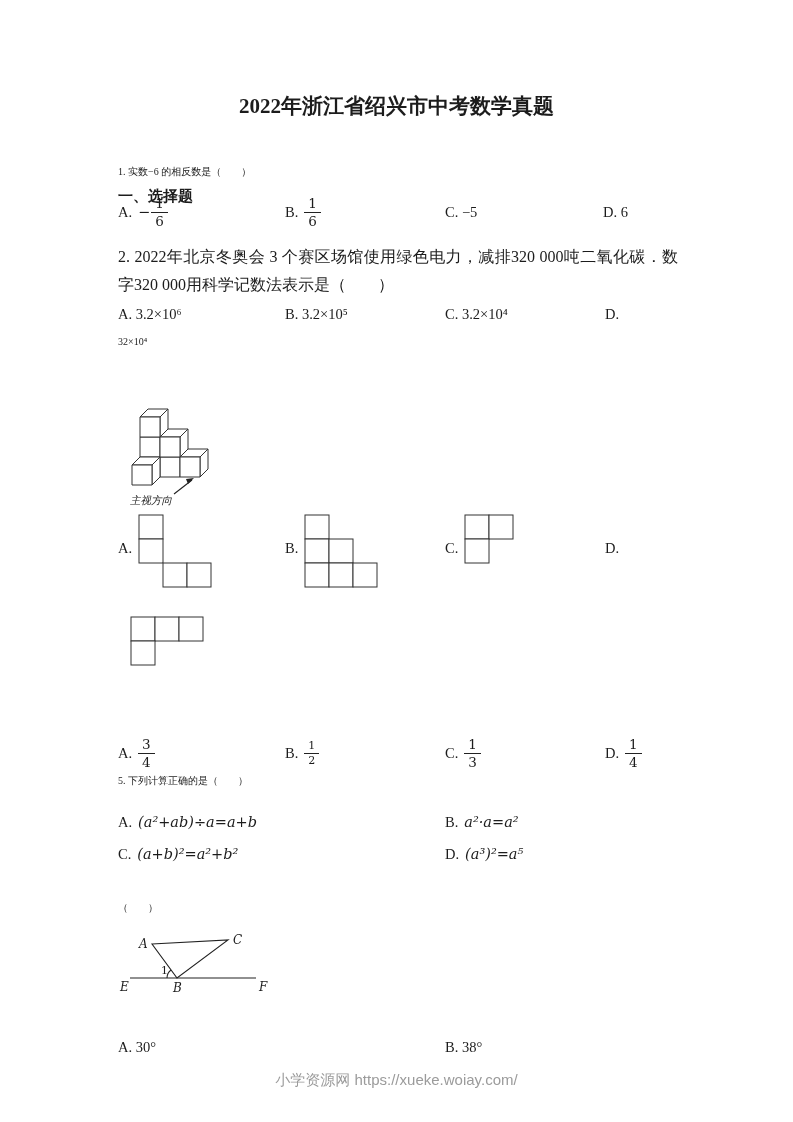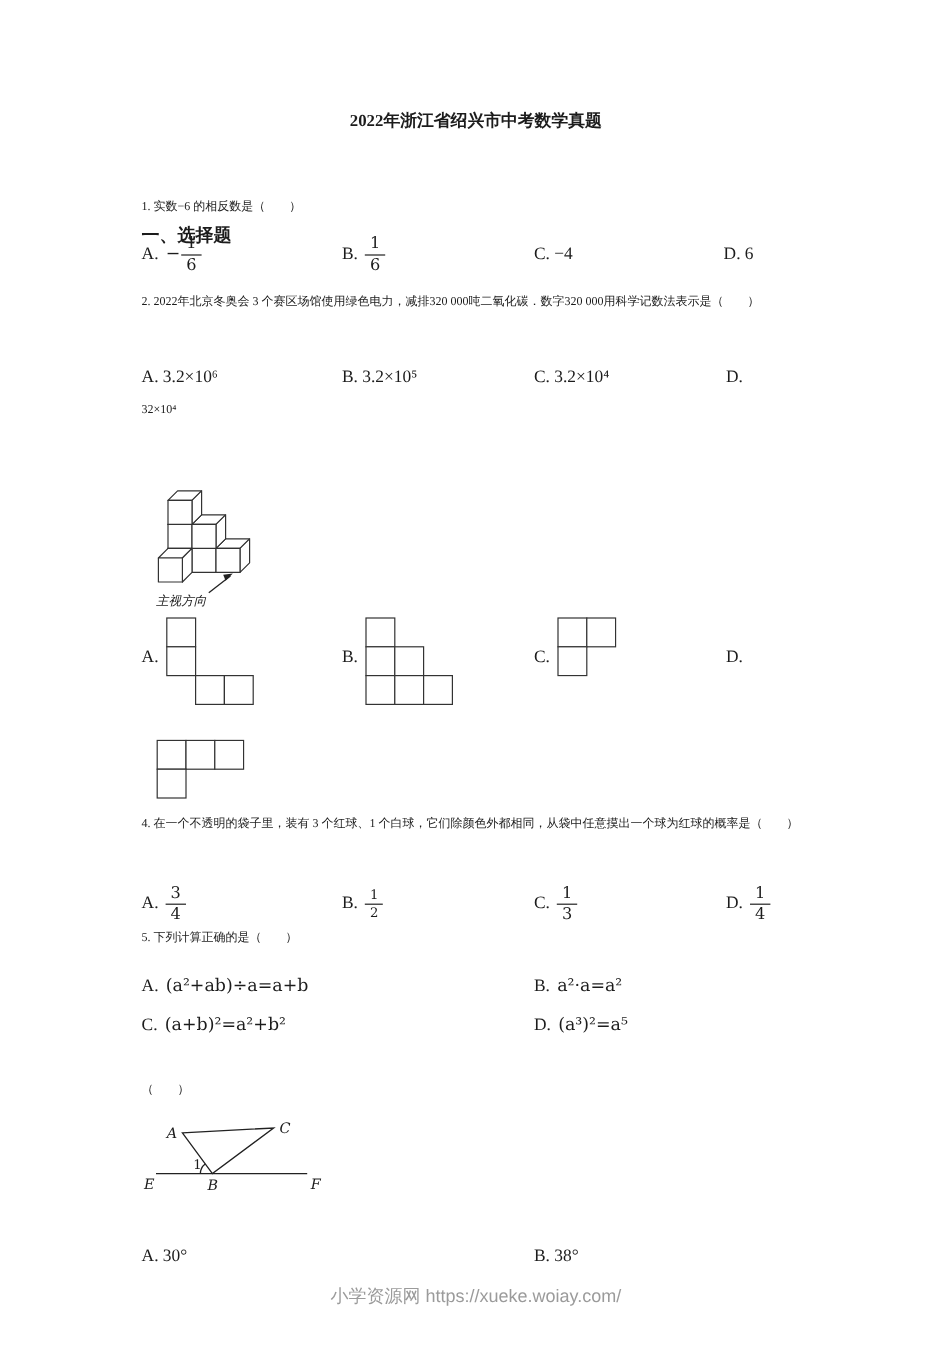--- a/index.html
+++ b/index.html
@@ -1,37 +1,37 @@
 <!DOCTYPE html>
 <html><head>
 <meta charset="utf-8">
 <style>
   html,body{margin:0;padding:0;background:#ffffff;}
   .page{position:relative;width:793px;height:1122px;background:#fff;overflow:hidden;
         font-family:"Liberation Serif","DejaVu Serif",serif;color:#1c1c1c;}
   .title{position:absolute;top:92px;left:0;right:0;text-align:center;
-         font-size:14px;font-weight:bold;}
+         font-size:21px;font-weight:bold;}
   .sec{position:absolute;top:139px;left:118px;font-size:15px;font-weight:bold;margin-top:48px;}
   .stem{position:absolute;left:118px;font-size:10px;white-space:nowrap;}
-  .stem-wrap{position:absolute;left:118px;width:560px;font-size:10px;line-height:1.75;
+  .stem-wrap{position:absolute;left:118px;width:560px;font-size:16px;line-height:1.75;
              text-align:justify;}
   .optrow{position:absolute;left:0;right:0;height:44px;}
   .opt{position:absolute;top:0;height:100%;display:inline-flex;align-items:center;
        font-size:14.5px;}
   .otext{font-size:14.5px;}
   .olabel{margin-right:6px;}
   .msign{font-family:"DejaVu Serif",serif;margin-right:1px;}
   .frac{display:inline-flex;flex-direction:column;text-align:center;
         font-family:"DejaVu Serif",serif;font-size:13.5px;vertical-align:middle;}
   .frac .num{display:block;border-bottom:1px solid #222;padding:0 4px;line-height:1.25;}
   .frac .den{display:block;line-height:1.25;}
   .frac.sm{font-size:11px;}
   .gopt{position:absolute;top:0;display:flex;align-items:flex-start;}
   .gopt .olabel{margin-top:26px;font-size:14.5px;}
-  .math{font-family:"DejaVu Serif",serif;}
+  .math{font-style:italic;font-family:"DejaVu Serif",serif;}
   .opt5{position:absolute;font-size:14.5px;white-space:nowrap;}
   .fig-line{stroke:#222;fill:none;stroke-width:1.1;}
   .fig-label{font-family:"DejaVu Serif",serif;font-style:italic;font-size:12px;fill:#1c1c1c;}
   .fig-num{font-family:"DejaVu Serif",serif;font-size:11px;fill:#1c1c1c;}
   .view-label{font-family:"DejaVu Serif",serif;font-style:italic;font-size:10.5px;fill:#1c1c1c;}
   .footer{position:absolute;top:1071px;left:0;right:0;text-align:center;
           font-size:15px;color:#9b9b9b;font-family:"Liberation Sans",sans-serif;}
 </style>
 </head>
 <body>
@@ -51,21 +51,21 @@
           <span class="den">6</span>
         </span>
     </span>
     <span class="opt" style="left:285px">
       <span class="olabel">B.</span>
       <span class="frac">
           <span class="num">1</span>
           <span class="den">6</span>
         </span>
     </span>
-    <span class="opt otext" style="left:445px">C. −4</span>
+    <span class="opt otext" style="left:445px">C. −5</span>
     <span class="opt otext" style="left:603px">D. 6</span>
   </div>
 
   <div class="stem-wrap" style="top:243px">2. 2022年北京冬奥会 3 个赛区场馆使用绿色电力，减排320 000吨二氧化碳．数字320 000用科学记数法表示是（　　）</div>
   <div class="optrow" style="top:300px;height:28px">
     <span class="opt otext" style="left:118px">A. 3.2×10⁶</span>
     <span class="opt otext" style="left:285px">B. 3.2×10⁵</span>
     <span class="opt otext" style="left:445px">C. 3.2×10⁴</span>
     <span class="opt otext" style="left:605px">D.</span>
   </div>
@@ -132,21 +132,20 @@
       <span class="olabel">D.</span>
     </span>
   </div>
   <svg style="position:absolute;left:130px;top:616px" width="74" height="50">
       <rect x="1" y="1" width="24" height="24" fill="#fff" stroke="#333"></rect>
       <rect x="25" y="1" width="24" height="24" fill="#fff" stroke="#333"></rect>
       <rect x="49" y="1" width="24" height="24" fill="#fff" stroke="#333"></rect>
       <rect x="1" y="25" width="24" height="24" fill="#fff" stroke="#333"></rect>
     </svg>
 
-  <div class="stem-wrap" style="top:678px">4. 在一个不透明的袋子里，装有 3 个红球、1 个白球，它们除颜色外都相同，从袋中任意摸出一个球为红球的概率是（　　）</div>
   <div class="optrow" style="top:731px">
     <span class="opt" style="left:118px">
       <span class="olabel">A.</span>
       <span class="frac">
           <span class="num">3</span>
           <span class="den">4</span>
         </span>
     </span>
     <span class="opt" style="left:285px">
       <span class="olabel">B.</span>

